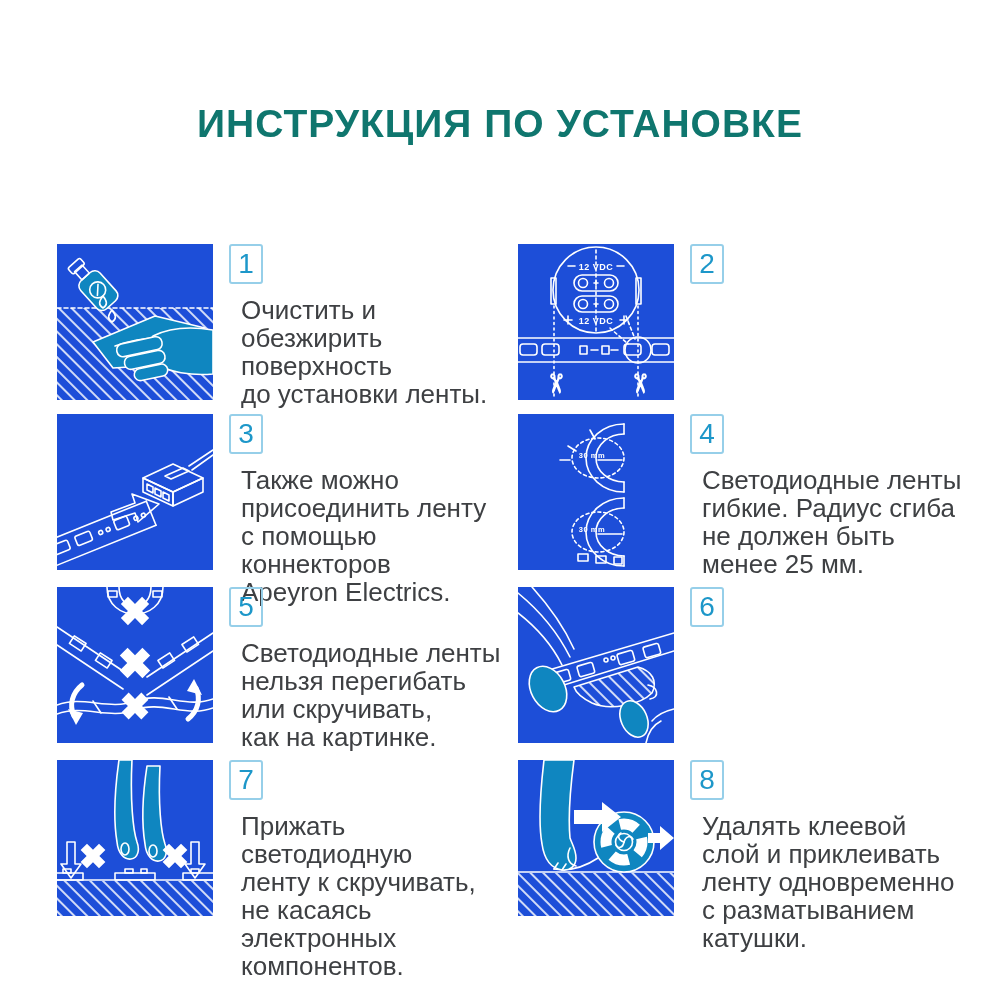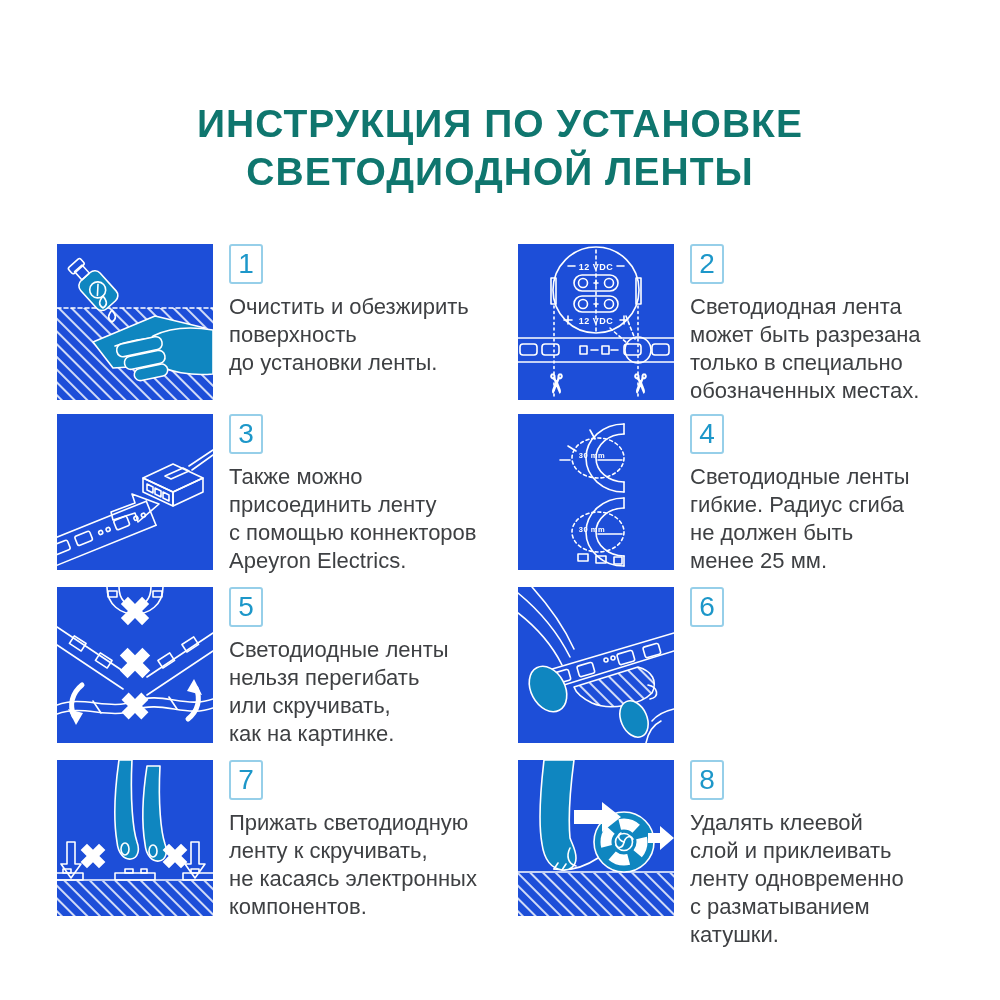--- a/index.html
+++ b/index.html
@@ -7,21 +7,21 @@
         font-family:"Liberation Sans",sans-serif;}
   .title{position:absolute;top:74px;left:0;width:1000px;text-align:center;
          color:#0f766e;font-weight:bold;font-size:39px;line-height:48px;letter-spacing:1px;}
   .step{position:absolute;display:flex;align-items:flex-start;}
   .art{width:156px;height:156px;background:#1d4ed8;flex:0 0 156px;}
   .art svg{display:block;width:156px;height:156px;}
   .info{margin-left:16px;width:300px;}
   .badge{width:34px;height:40px;border:2px solid #96cfe9;border-radius:3px;
          display:flex;align-items:center;justify-content:center;
          color:#1d97c9;font-size:28px;line-height:1;box-sizing:border-box;margin-bottom:9px;}
-  .txt{margin:0;color:#3e4043;font-size:22px;line-height:28px;white-space:pre-line;}
+  .txt{margin:12px;color:#3e4043;font-size:26px;line-height:28px;white-space:pre-line;}
   
   svg .ln{stroke:#fff;fill:none;stroke-width:1.6;stroke-linecap:round;stroke-linejoin:round;}
   svg .ln .bg{fill:#0f86c0;}
   svg .wfill{fill:#fff;stroke:none;}
   svg .htc{fill:url(#hatch);stroke:none;}
   svg .htcs{fill:url(#hatch);stroke:#fff;}
   svg .wtxt{fill:#fff;stroke:none;font-family:"Liberation Sans",sans-serif;font-weight:bold;letter-spacing:0.5px;}
 </style>
 </head>
 <body>
@@ -31,21 +31,20 @@
   <svg width="0" height="0" style="position:absolute" aria-hidden="true">
     <defs>
       <pattern id="hatch" width="9" height="9" patternUnits="userSpaceOnUse" patternTransform="rotate(-45)">
         <line x1="1" y1="0" x2="1" y2="9" stroke="#fff" stroke-width="1.6"></line>
       </pattern>
     </defs>
   </svg>
 
   <h1 class="title">
     <div>ИНСТРУКЦИЯ ПО УСТАНОВКЕ</div>
-    <div>СВЕТОДИОДНОЙ ЛЕНТЫ</div>
   </h1>
 
   <section class="step" style="left:57px;top:244px">
     <div class="art">
       <svg viewBox="0 0 156 156">
         <path class="htc" d="M0,64 H156 V156 H0 Z"></path>
         <g class="ln">
           <line x1="0" y1="64" x2="156" y2="64" stroke-dasharray="4 3"></line>
           <g transform="translate(30,34) rotate(-42)">
             <rect class="bg" x="-13" y="-2" width="26" height="38" rx="7"></rect>
@@ -128,24 +127,20 @@
         <text class="wtxt" x="78" y="26" font-size="9" text-anchor="middle">12 VDC</text>
         <text class="wtxt" x="78" y="80" font-size="9" text-anchor="middle">12 VDC</text>
         <text class="wtxt" x="36" y="147" font-size="26" text-anchor="middle" transform="rotate(90 36 140)">✂</text>
         <text class="wtxt" x="120" y="147" font-size="26" text-anchor="middle" transform="rotate(90 120 140)">✂</text>
       </svg>
     </div>
     <div class="info">
       <div class="badge">
         <span>2</span>
       </div>
-      <p class="txt">Светодиодная лента
-может быть разрезана
-только в специально
-обозначенных местах.</p>
     </div>
   </section>
 
   <section class="step" style="left:57px;top:414px">
     <div class="art">
       <svg viewBox="0 0 156 156">
         <g class="ln">
           <g transform="rotate(-22 40 120)">
             <line x1="-30" y1="108" x2="98" y2="108"></line>
             <line x1="-30" y1="134" x2="98" y2="134"></line>

